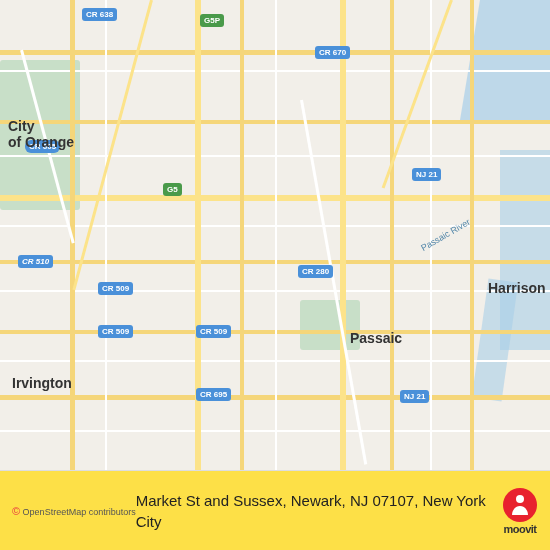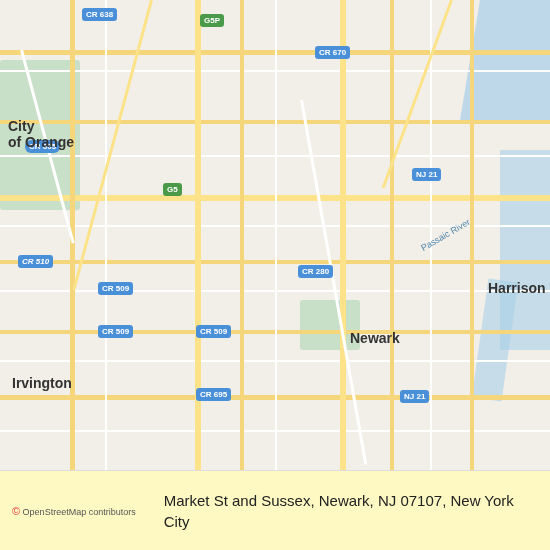--- a/index.html
+++ b/index.html
@@ -93,26 +93,26 @@
       color: white;
       font-size: 20px;
       font-weight: 600;
       letter-spacing: 0.3px;
     }
 
     
     #bottom-bar {
       width: 550px;
       height: 80px;
-      background: #fef9c3;
+      background: #fde047;
       display: flex;
       align-items: center;
       padding: 0 12px;
       border-top: 1px solid #ddd;
-      gap: 28px;
+      gap: 0;
     }
 
     .osm-logo {
       font-size: 9px;
       color: #555;
       white-space: nowrap;
       flex-shrink: 0;
     }
     .osm-logo span {
       color: #e84040;
@@ -210,26 +210,35 @@
   <div class="highway-badge" style="top:255px;left:18px;font-style:italic;">CR 510</div>
   <div class="highway-badge" style="top:282px;left:98px;">CR 509</div>
   <div class="highway-badge" style="top:265px;left:298px;">CR 280</div>
   <div class="highway-badge" style="top:325px;left:98px;">CR 509</div>
   <div class="highway-badge" style="top:325px;left:196px;">CR 509</div>
   <div class="highway-badge" style="top:388px;left:196px;">CR 695</div>
   <div class="highway-badge" style="top:390px;left:400px;">NJ 21</div>
 
   <div class="city-label" style="top:118px;left:8px;">City<br>of Orange</div>
   <div class="city-label" style="top:375px;left:12px;">Irvington</div>
-  <div class="city-label" style="top:330px;left:350px;">Newark</div>
+  <div class="city-label" style="top:330px;left:350px;">Passaic</div>
   <div class="city-label" style="top:280px;left:444px;padding-left:44px;">Harrison</div>
 
   <div class="river-label" style="top:230px;left:418px;">Passaic River</div>
 
 </div>
 
 <div id="bottom-bar">
   <div class="osm-logo">
     <span>©</span> OpenStreetMap contributors
   </div>
   <div class="address-text">Market St and Sussex, Newark, NJ 07107, New York City</div>
 
+  <div class="moovit-logo">
+    <svg class="moovit-icon" viewBox="0 0 36 36">
+
+      <circle cx="18" cy="18" r="17" fill="#e8212e"></circle>
+      <circle cx="18" cy="12" r="4" fill="white"></circle>
+      <path d="M10 28c0-5 3.6-9 8-9s8 4 8 9" fill="white"></path>
+    </svg>
+    <span class="moovit-text">moovit</span>
+  </div>
 </div>
 
 </body></html>

